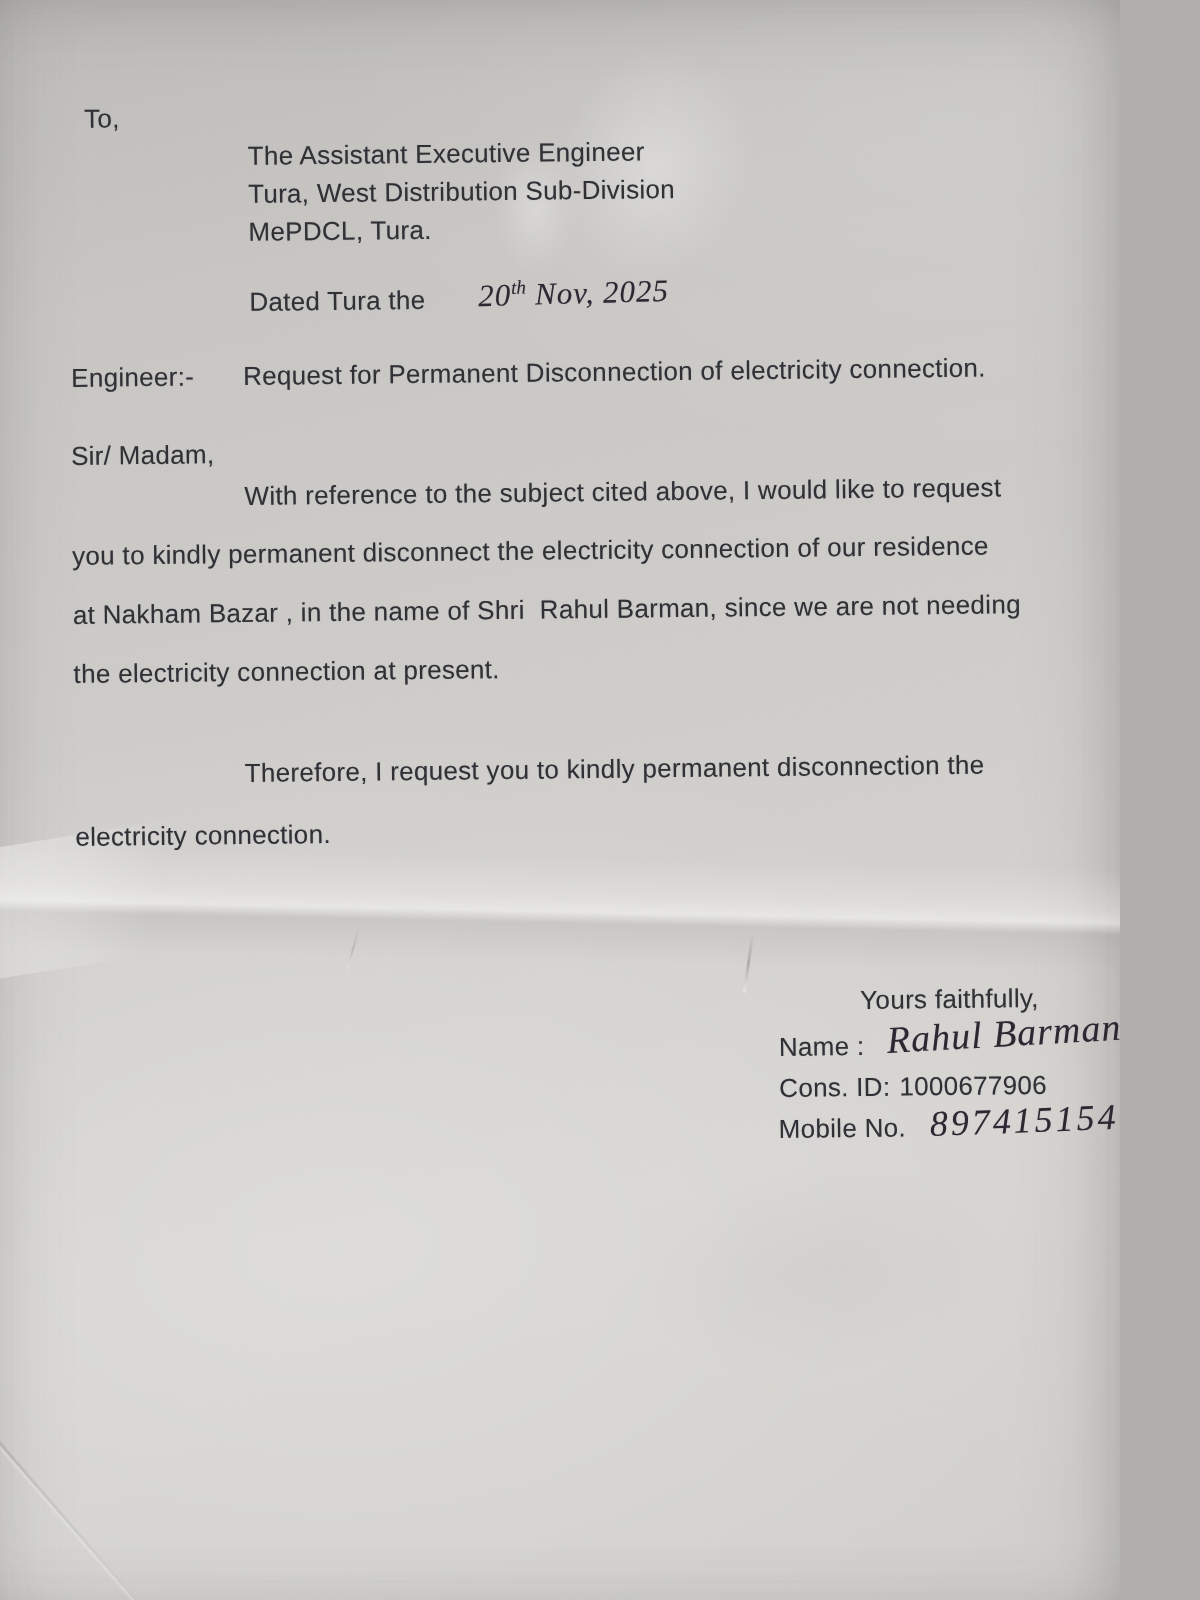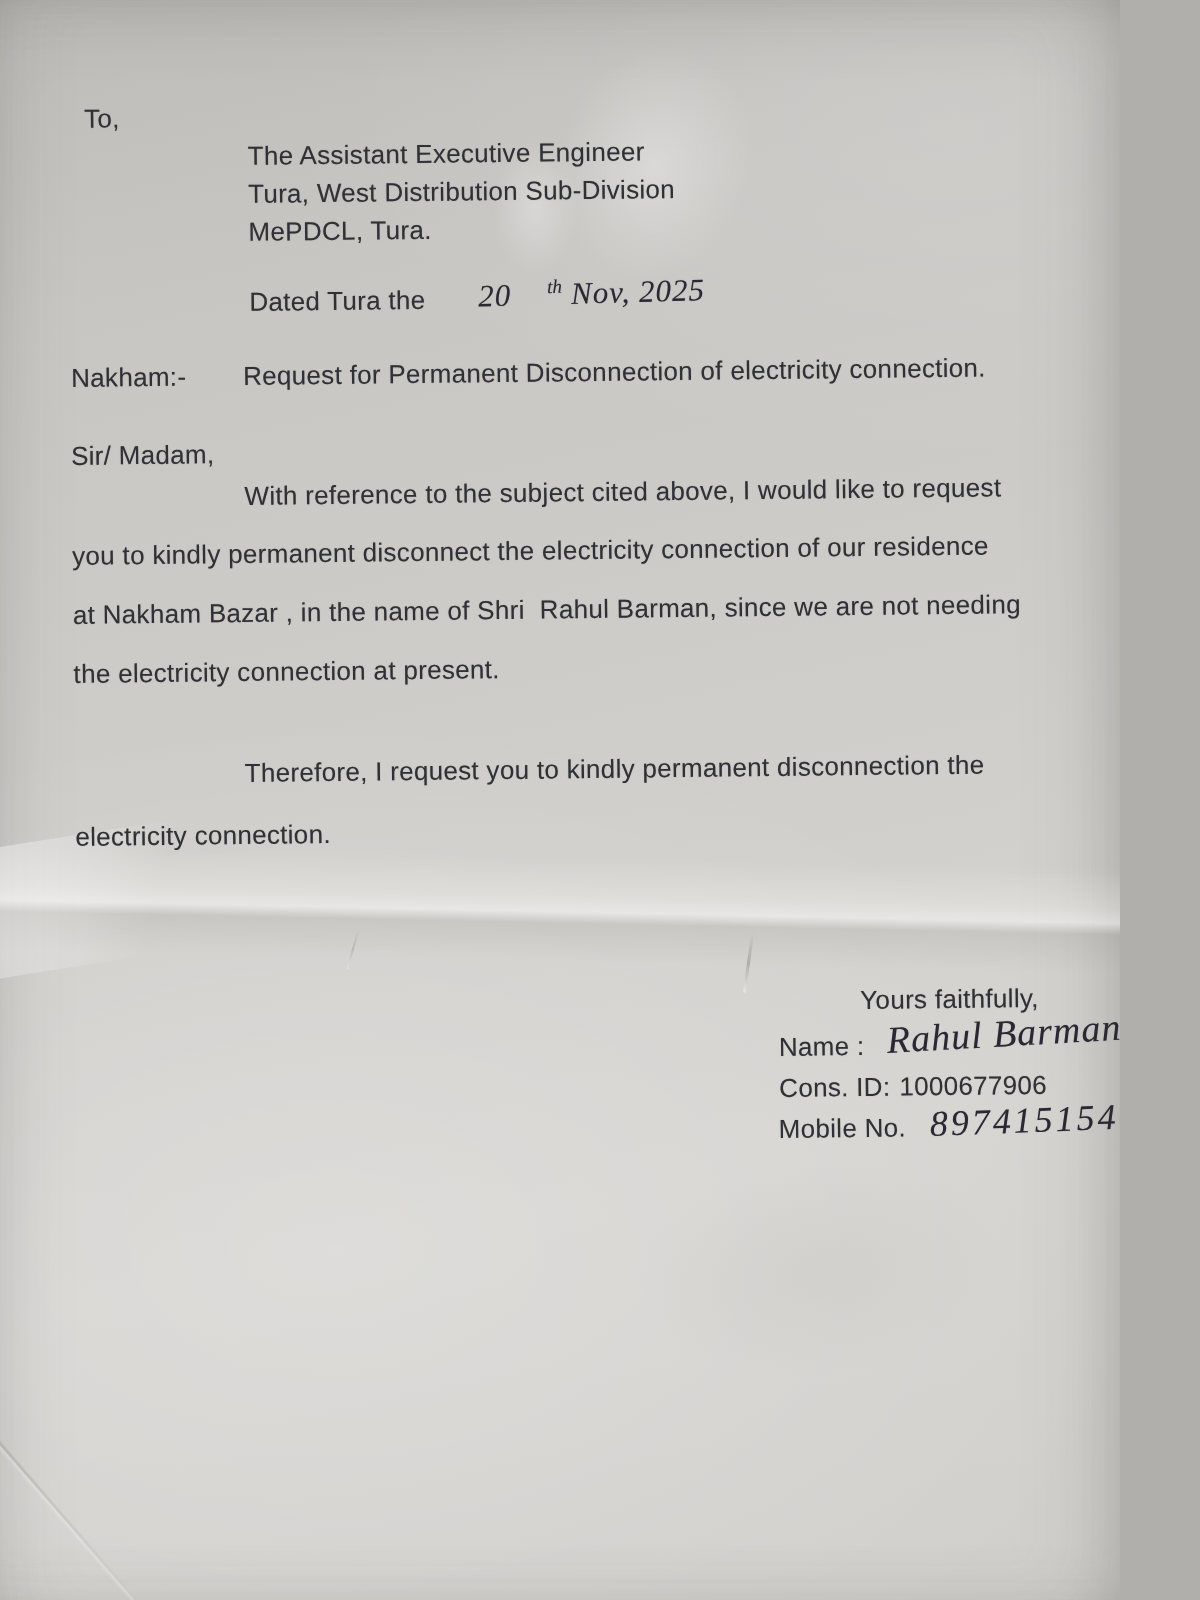--- a/index.html
+++ b/index.html
@@ -83,21 +83,21 @@
   }
   .hand{
     position:absolute;
     font-family:"Liberation Serif",serif;
     font-style:italic;
     color:#2b2833;
     white-space:pre;
     text-shadow:0 0 1px rgba(43,40,51,0.30);
   }
   .hand-date{font-size:31px;letter-spacing:1px;transform:rotate(-1deg);}
-  .hand-date .ord{font-size:0.62em;vertical-align:super;letter-spacing:0;margin-left:36px;}
+  .hand-date .ord{font-size:0.62em;vertical-align:super;letter-spacing:0;}
   .hand-name{font-size:38px;letter-spacing:1px;transform:rotate(-2.6deg);}
   .hand-mobile{font-size:36px;letter-spacing:3px;transform:rotate(-1.6deg);}
   .inline-label{display:inline;}
   .val-gap{margin-left:9px;}
 </style>
 </head>
 <body>
 
 <div class="photo">
 
@@ -119,21 +119,21 @@
       <div class="typed" style="left:247px;top:181px;">Tura, West Distribution Sub-Division</div>
       <div class="typed" style="left:247px;top:219px;">MePDCL, Tura.</div>
     </div>
 
     <div>
       <div class="typed" style="left:247px;top:289px;">Dated Tura the</div>
       <div class="hand hand-date" style="left:476px;top:281px;"><span>20</span><span class="ord">th</span><span> Nov, 2025</span></div>
     </div>
 
     <div>
-      <div class="typed" style="left:68px;top:363px;">Nakham:-</div>
+      <div class="typed" style="left:68px;top:363px;">Engineer:-</div>
       <div class="typed" style="left:240px;top:363px;">Request for Permanent Disconnection of electricity connection.</div>
     </div>
 
     <div class="typed" style="left:67px;top:441px;">Sir/ Madam,</div>
 
     <div>
       <div class="typed" style="left:240px;top:483px;">With reference to the subject cited above, I would like to request</div>
       <div class="typed" style="left:67px;top:541px;">you to kindly permanent disconnect the electricity connection of our residence</div>
       <div class="typed" style="left:67px;top:600px;">at Nakham Bazar , in the name of Shri  Rahul Barman, since we are not needing</div>
       <div class="typed" style="left:67px;top:659px;">the electricity connection at present.</div>

